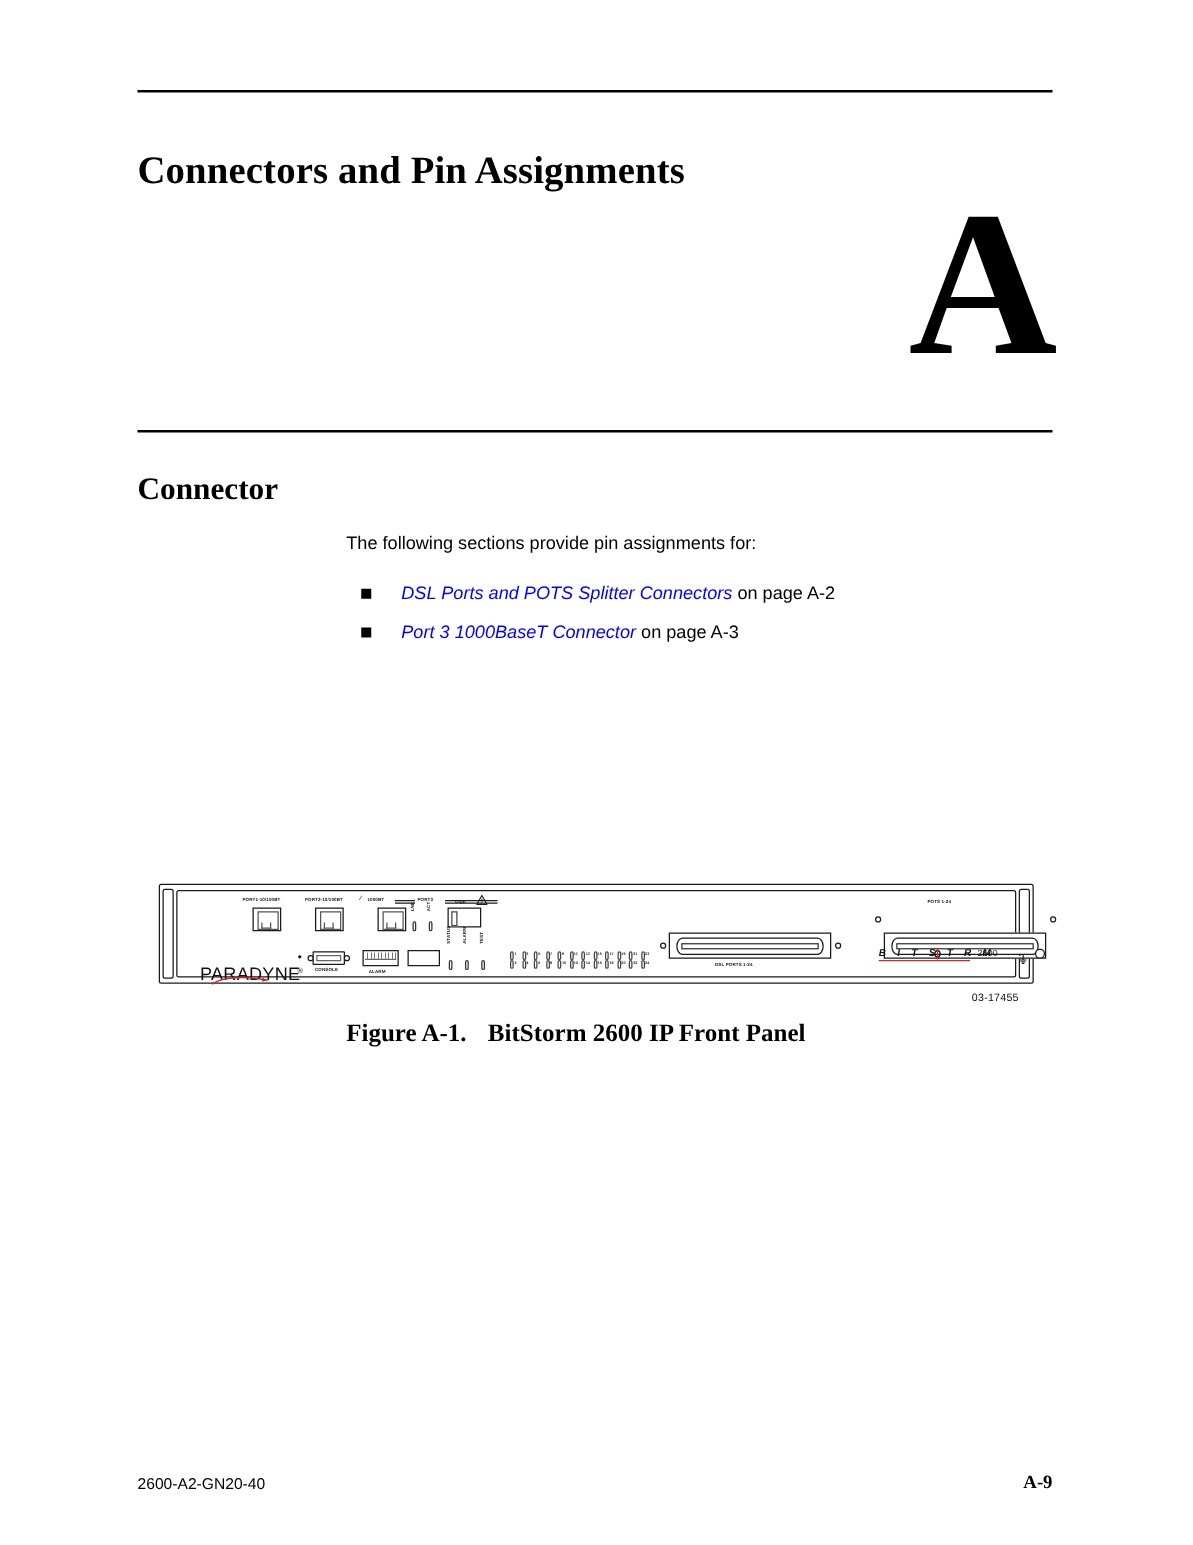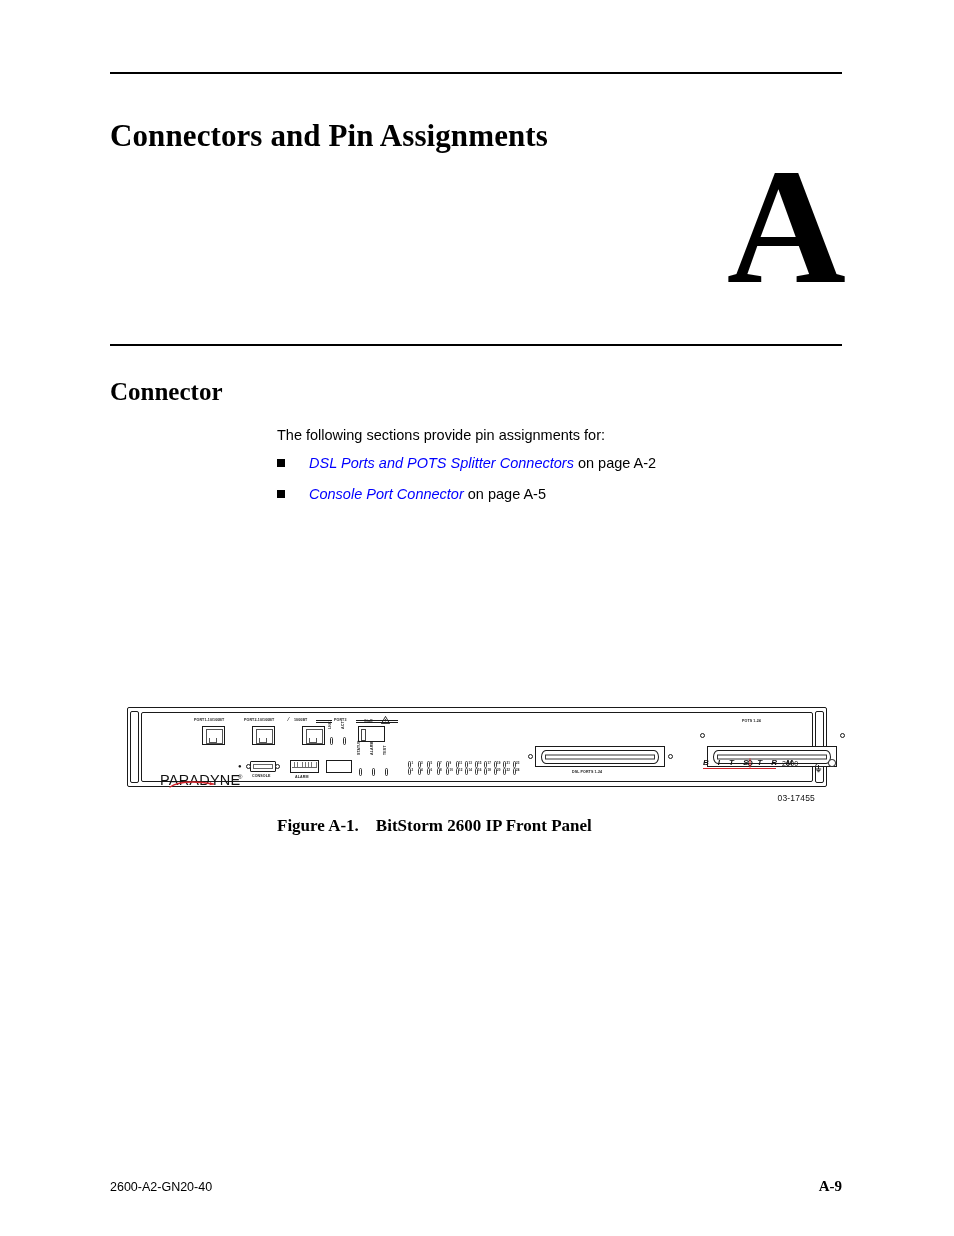--- a/index.html
+++ b/index.html
@@ -65,21 +65,21 @@
     top: 427px;
     font-size: 14.5px;
     white-space: nowrap;
   }
 
   #bullet-list {
     position: absolute;
     left: 277px;
     top: 456px;
     width: 560px;
-    margin: 0;
+    margin: 12px;
     padding: 0;
     list-style: none;
   }
   #bullet-list li {
     position: relative;
     padding-left: 32px;
     margin-bottom: 16.5px;
     font-size: 14.5px;
     white-space: nowrap;
     line-height: 14px;
@@ -452,21 +452,21 @@
     font-size: 8.5px;
     color: #111;
     letter-spacing: 0.2px;
   }
   #figure-caption {
     position: absolute;
     left: 150px;
     top: 109px;
     font-family: "Liberation Serif", serif;
     font-weight: bold;
-    font-size: 17px;
+    font-size: 20px;
     white-space: nowrap;
   }
   #figure-caption .cap-gap { display: inline-block; width: 17px; }
 
   
   #footer {
     position: absolute;
     left: 110px;
     top: 1180px;
     width: 732px;
@@ -506,21 +506,21 @@
 <div class="rule" id="rule-mid"></div>
 
 <div id="overview-heading">Connector</div>
 <div id="intro-paragraph">The following sections provide pin assignments for:</div>
 
 <ul id="bullet-list">
   <li>
     <span class="bullet-marker"></span><span class="xref-link">DSL Ports and POTS Splitter Connectors</span><span class="xref-tail"> on page A-2</span>
   </li>
   <li>
-    <span class="bullet-marker"></span><span class="xref-link">Console Port Connector</span><span class="xref-tail"> on page A-5</span>
+    <span class="bullet-marker"></span><span class="xref-link">Port 3 1000BaseT Connector</span><span class="xref-tail"> on page A-3</span>
   </li>
 </ul>
 
 <div id="figure-block">
 
   <div id="panel-outer">
     <div class="rack-ear" id="rack-ear-left"></div>
     <div class="rack-ear" id="rack-ear-right"></div>
 
     <div id="panel-inner">

